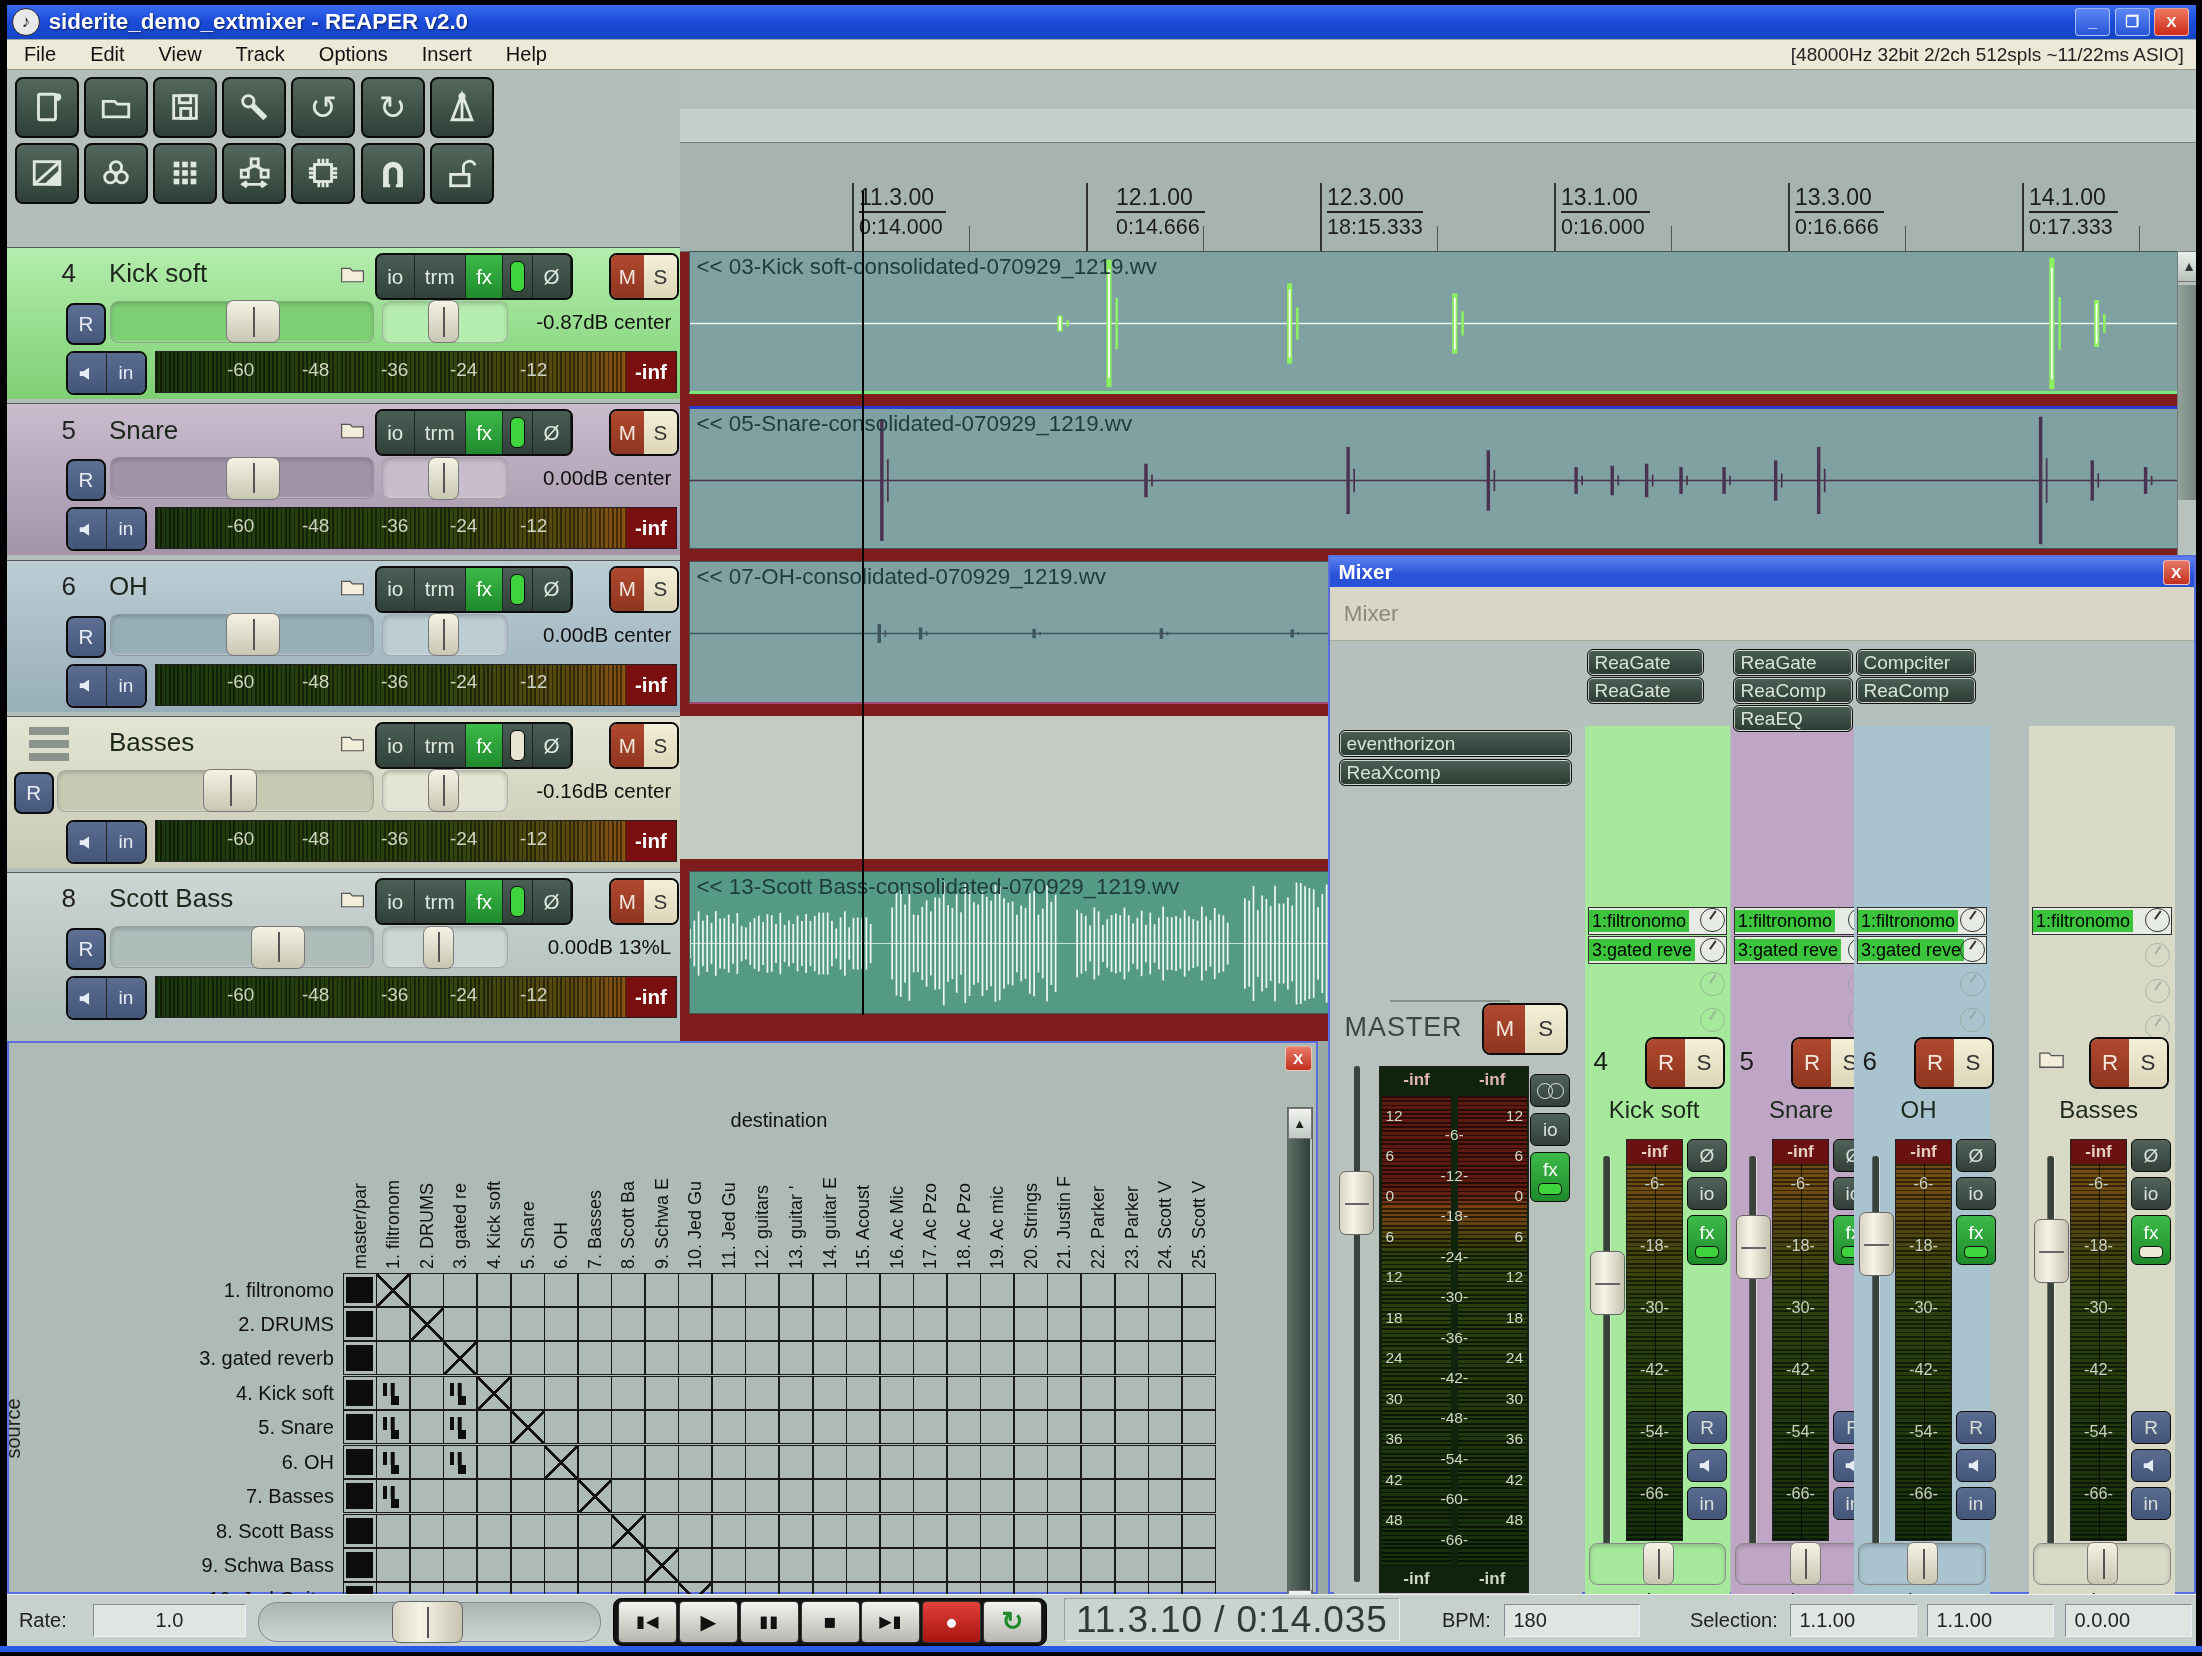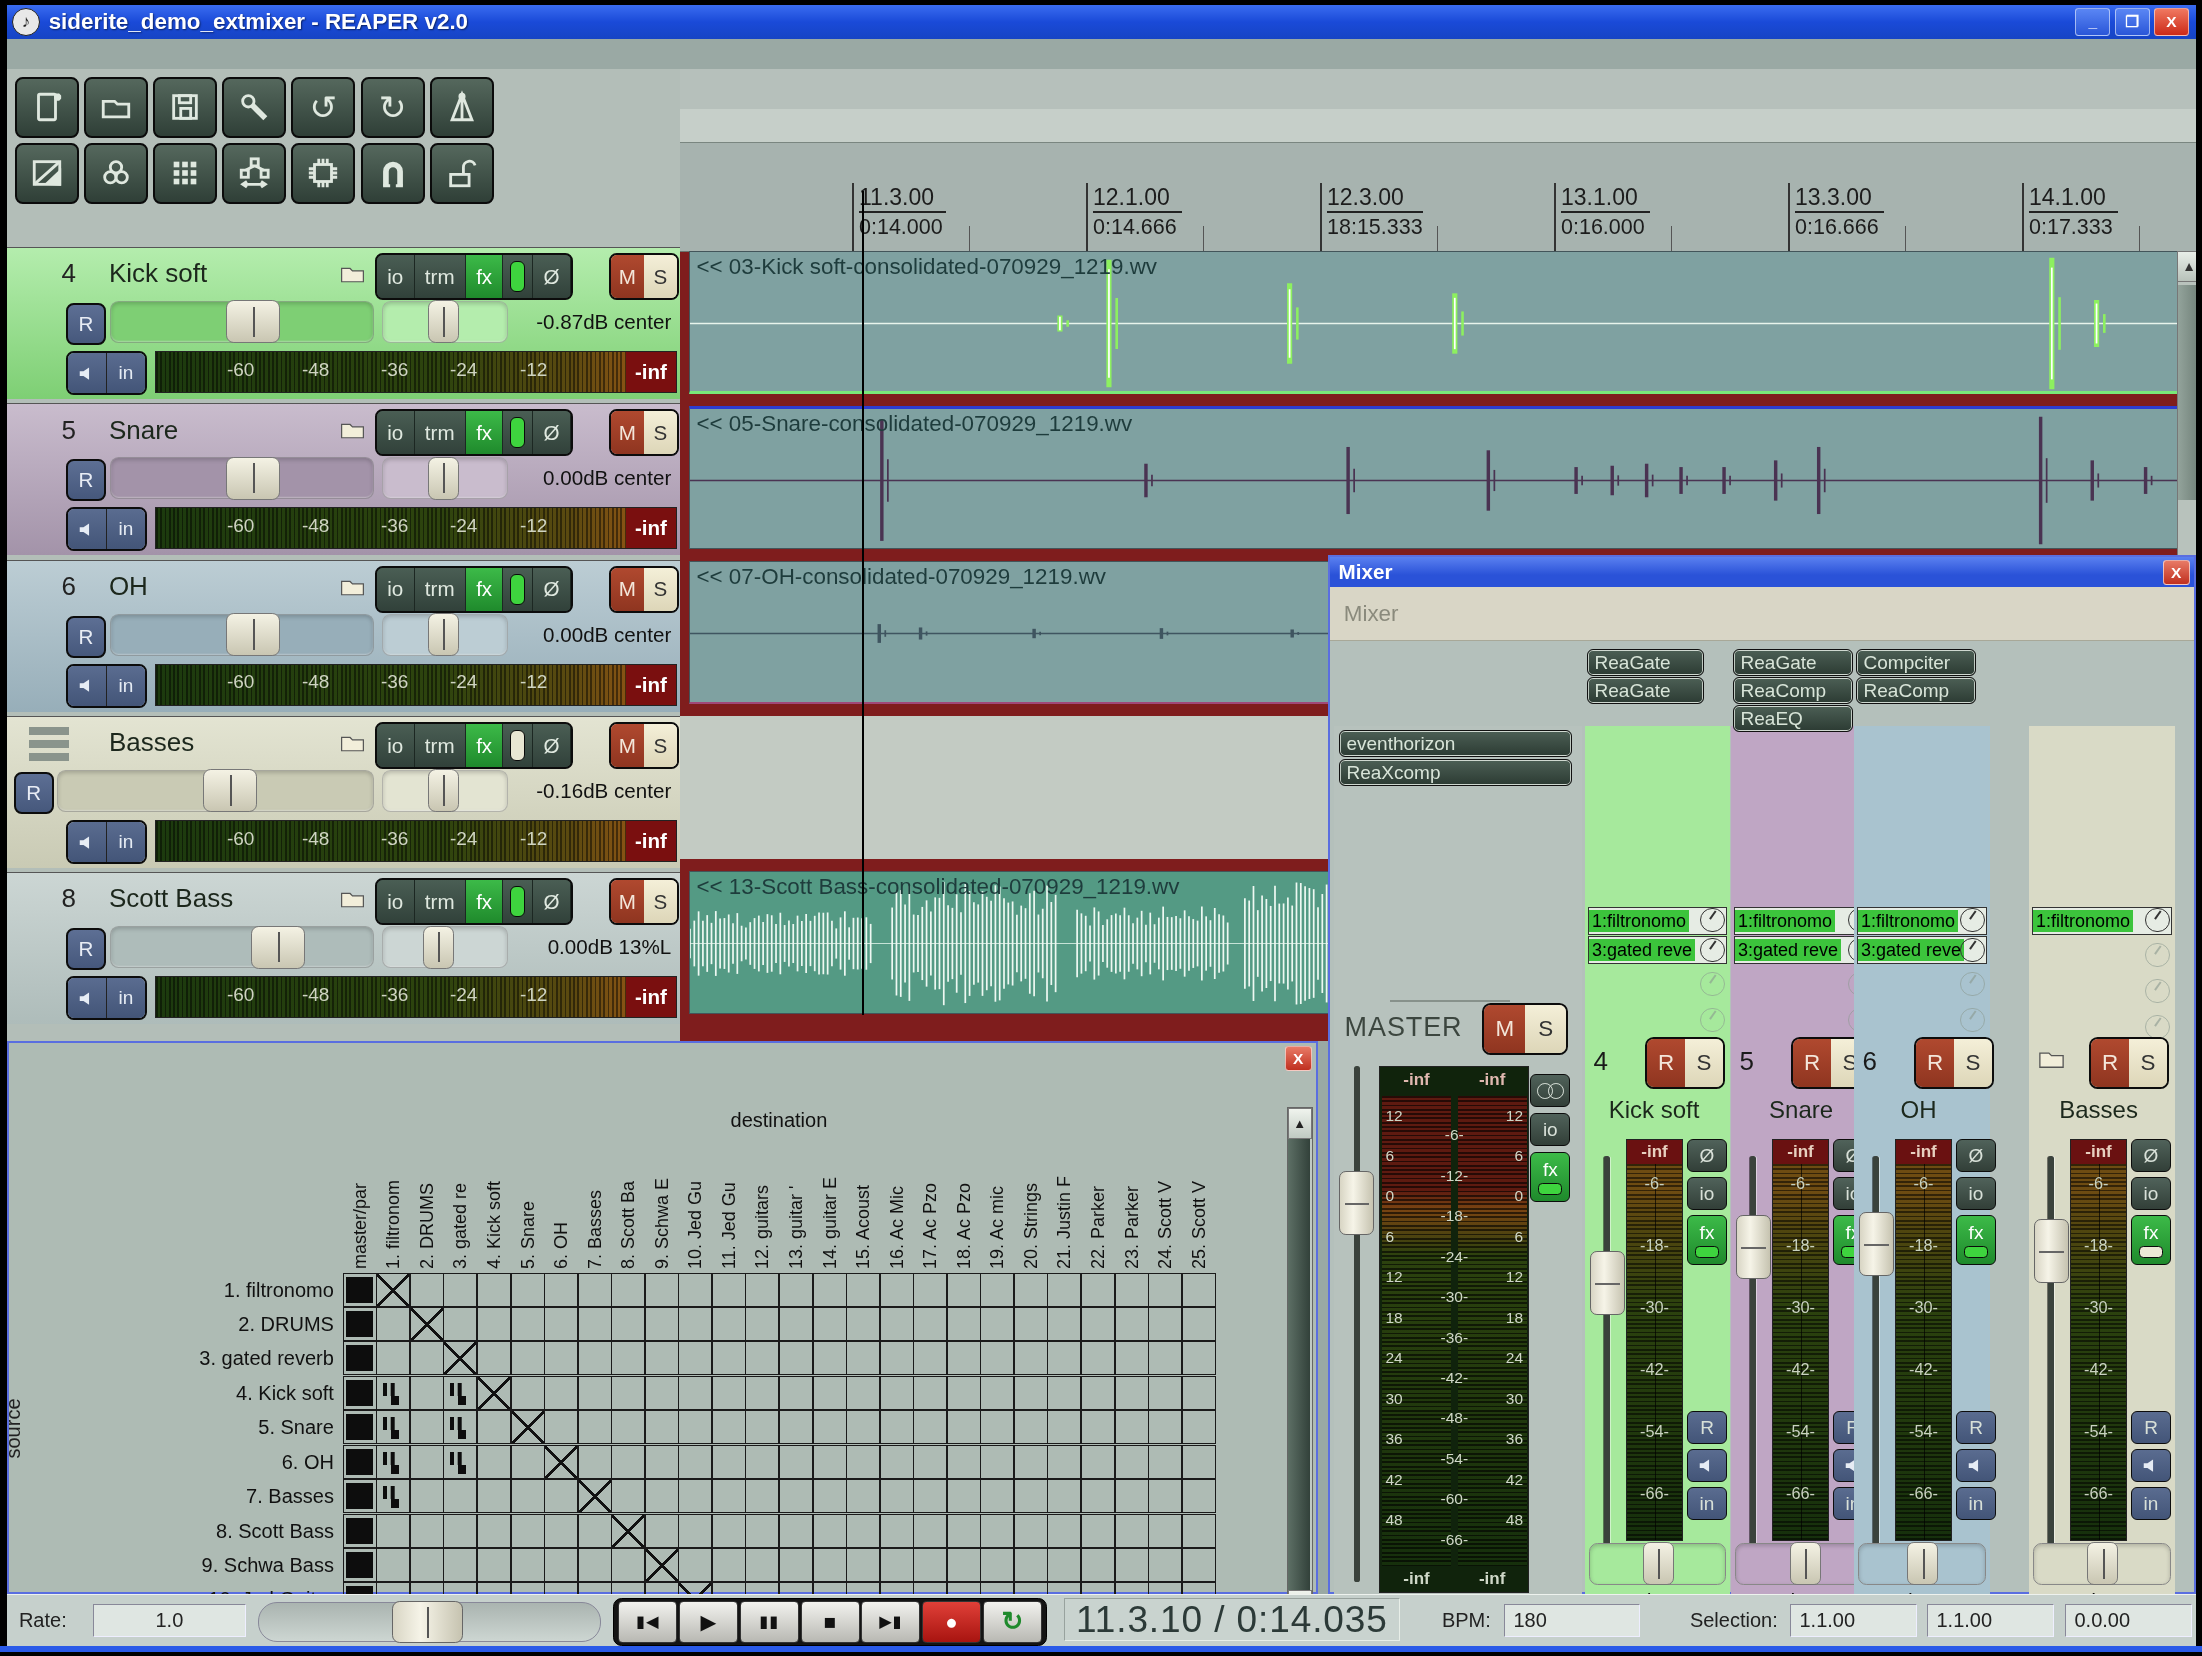--- a/index.html
+++ b/index.html
@@ -225,20 +225,32 @@
   <div id="titlebar">
     <div class="logo">♪</div>
     <div class="ttl">siderite_demo_extmixer - REAPER v2.0</div>
     <div class="winbtns">
       <div class="winbtn">_</div>
       <div class="winbtn">❐</div>
       <div class="winbtn close">X</div>
     </div>
   </div>
 
+  <div id="menubar">
+    <div id="menu-items" style="display:flex">
+        <div class="menuitem">File</div>
+        <div class="menuitem">Edit</div>
+        <div class="menuitem">View</div>
+        <div class="menuitem">Track</div>
+        <div class="menuitem">Options</div>
+        <div class="menuitem">Insert</div>
+        <div class="menuitem">Help</div>
+      </div>
+    <div id="audio-status">[48000Hz 32bit 2/2ch 512spls ~11/22ms ASIO]</div>
+  </div>
 
   <div id="leftpane">
     <div id="toolbar">
         <div class="tbrow">
           <div class="tbtn">
             <span style="display:inline-flex;width:34px;height:34px;align-items:center;justify-content:center">
               <svg viewBox="0 0 24 24">
                 <rect x="6" y="3" width="12" height="18" rx="1"></rect>
                 <path d="M17 5h5M19.5 2.5v5M17.7 3.2l3.6 3.6M21.3 3.2l-3.6 3.6"></path>
               </svg>
@@ -612,21 +624,21 @@
       <div id="rul-b"></div>
     <div id="ruler">
         <div class="rtick" style="left:172px"></div>
         <div class="rtick minor" style="left:289px"></div>
         <div class="rmark" style="left:179px">
           <div class="rbar">11.3.00</div>
           <div class="rtime">0:14.000</div>
         </div>
         <div class="rtick" style="left:406px"></div>
         <div class="rtick minor" style="left:523px"></div>
-        <div class="rmark" style="left:413px">
+        <div class="rmark" style="left:436px">
           <div class="rbar">12.1.00</div>
           <div class="rtime">0:14.666</div>
         </div>
         <div class="rtick" style="left:640px"></div>
         <div class="rtick minor" style="left:757px"></div>
         <div class="rmark" style="left:647px">
           <div class="rbar">12.3.00</div>
           <div class="rtime">18:15.333</div>
         </div>
         <div class="rtick" style="left:874px"></div>

